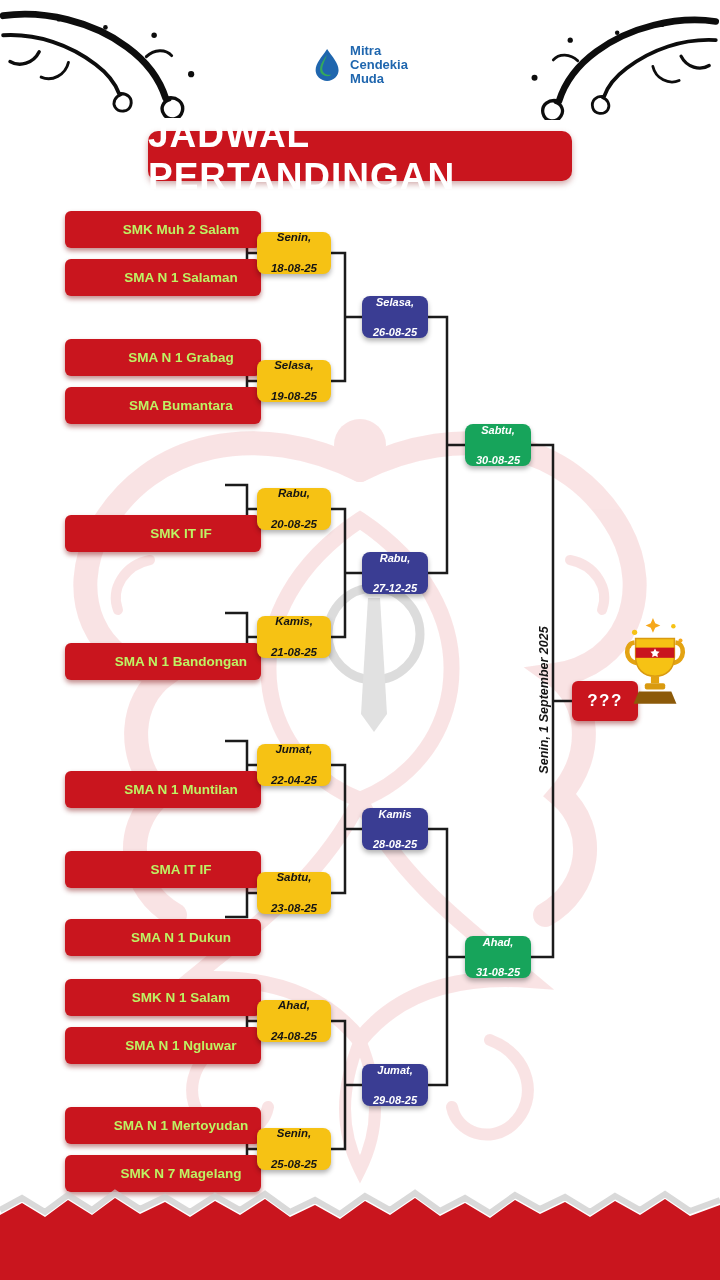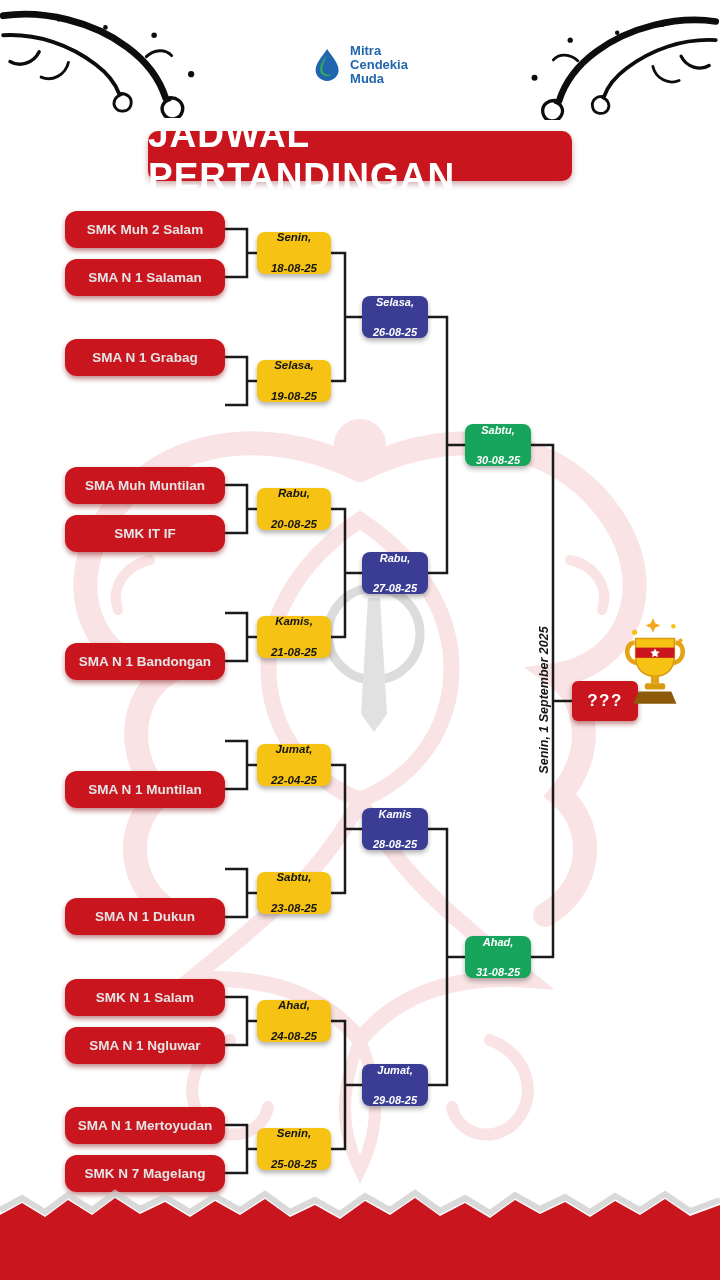--- a/index.html
+++ b/index.html
@@ -17,23 +17,23 @@
   .logo-text span{font-size:13px;font-weight:bold;color:#1F66AE;}
   .title-banner{
     position:absolute;left:148px;top:131px;width:424px;height:50px;
     background:#C9151E;border-radius:10px;display:flex;align-items:center;justify-content:center;
     color:#fff;font-size:37px;font-weight:800;letter-spacing:1px;z-index:2;
     box-shadow:0 3px 6px rgba(120,0,0,.35);
   }
   .watermark{position:absolute;left:0;top:0;width:720px;height:1280px;z-index:0;pointer-events:none;}
   .lines{position:absolute;left:0;top:0;width:720px;height:1280px;z-index:1;pointer-events:none;}
   .team-box{
-    position:absolute;left:65px;width:160px;height:37px;background:#C9151E;border-radius:12px;
-    color:#e5e5e5;display:flex;align-items:center;justify-content:center;text-align:center;
-    font-size:13.5px;font-weight:600;z-index:2;box-shadow:0 3px 5px rgba(120,0,0,.45);
+    position:absolute;left:65px;width:160px;height:37px;background:#C9151E;border-radius:6px;
+    color:#bef264;display:flex;align-items:center;justify-content:center;text-align:center;
+    font-size:13.5px;font-weight:600;z-index:2;box-shadow:0 3px 5px rgba(120,0,0,.45);padding-left:36px;
   }
   .date-badge{
     position:absolute;display:flex;flex-direction:column;align-items:center;justify-content:center;
     font-style:italic;font-weight:700;border-radius:8px;z-index:2;line-height:1.3;
     box-shadow:0 3px 5px rgba(0,0,0,.3);text-align:center;gap:16px;
   }
   .yellow{left:257px;width:74px;height:42px;background:#F6C214;color:#141414;font-size:11.5px;}
   .blue{left:362px;width:66px;height:42px;background:#3A3D93;color:#ffffff;font-size:11px;}
   .green{left:465px;width:66px;height:42px;background:#17A45B;color:#ffffff;font-size:11px;}
   .final-date{
@@ -136,25 +136,26 @@
       M331 765 H345 V893 H331 M345 829 H362
       M331 1021 H345 V1149 H331 M345 1085 H362
       M428 317 H447 V573 H428 M447 445 H465
       M428 829 H447 V1085 H428 M447 957 H465
       M531 445 H553 V957 H531 M553 701 H572"></path>
   </svg>
 
   <div class="team-box" style="top:211px">SMK Muh 2 Salam</div>
   <div class="team-box" style="top:259px">SMA N 1 Salaman</div>
   <div class="team-box" style="top:339px">SMA N 1 Grabag</div>
-  <div class="team-box" style="top:467px">SMA Muh Muntilan</div>
+  <div class="team-box" style="top:387px">SMA Bumantara</div>
   <div class="team-box" style="top:515px">SMK IT IF</div>
   <div class="team-box" style="top:643px">SMA N 1 Bandongan</div>
   <div class="team-box" style="top:771px">SMA N 1 Muntilan</div>
-  <div class="team-box" style="top:898px">SMA N 1 Dukun</div>
+  <div class="team-box" style="top:851px">SMA IT IF</div>
+  <div class="team-box" style="top:919px">SMA N 1 Dukun</div>
   <div class="team-box" style="top:979px">SMK N 1 Salam</div>
   <div class="team-box" style="top:1027px">SMA N 1 Ngluwar</div>
   <div class="team-box" style="top:1107px">SMA N 1 Mertoyudan</div>
   <div class="team-box" style="top:1155px">SMK N 7 Magelang</div>
 
   <div class="date-badge yellow" style="top:232px">
     <span>Senin,</span>
     <span>18-08-25</span>
   </div>
   <div class="date-badge yellow" style="top:360px">
@@ -185,21 +186,21 @@
     <span>Senin,</span>
     <span>25-08-25</span>
   </div>
 
   <div class="date-badge blue" style="top:296px">
     <span>Selasa,</span>
     <span>26-08-25</span>
   </div>
   <div class="date-badge blue" style="top:552px">
     <span>Rabu,</span>
-    <span>27-08-25</span>
+    <span>27-12-25</span>
   </div>
   <div class="date-badge blue" style="top:808px">
     <span>Kamis</span>
     <span>28-08-25</span>
   </div>
   <div class="date-badge blue" style="top:1064px">
     <span>Jumat,</span>
     <span>29-08-25</span>
   </div>
 

